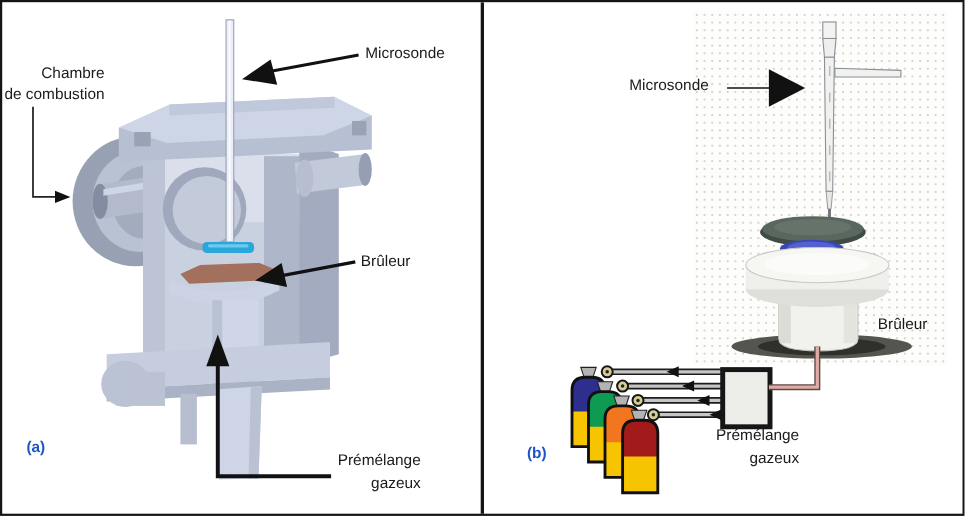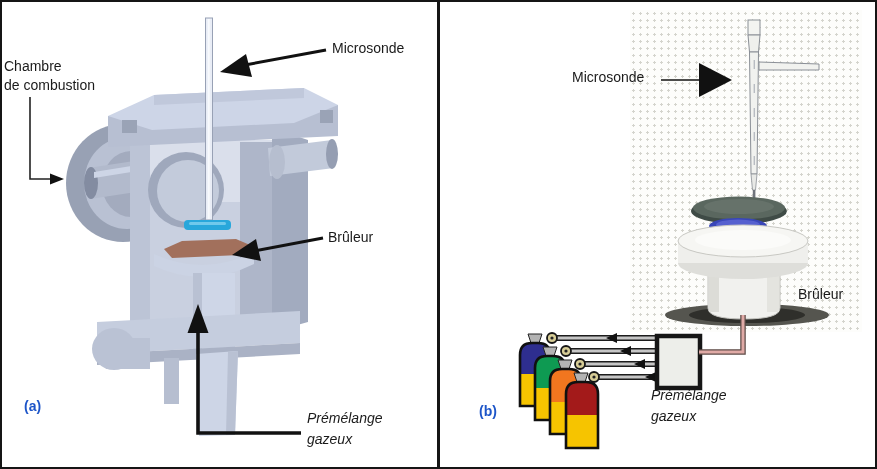--- a/index.html
+++ b/index.html
@@ -21,22 +21,23 @@
     background-color:#fdfdfb;
     background-image:radial-gradient(#d4d4cd 1px, transparent 1.3px);
     background-size:7px 7px;
     z-index:0;
   }
   svg.art{position:absolute;left:0;top:0;z-index:1;}
   .label{
     position:absolute;z-index:4;
     font-size:14px;line-height:19px;color:#1a1a1a;
     white-space:nowrap;
-  }
-  .label.wide{line-height:21px;font-style:italic;}
+    text-align:right;
+  }
+  .label.wide{line-height:21px;}
   .tag{
     position:absolute;z-index:4;
     font-size:14px;font-weight:bold;color:#1d55c8;
     white-space:nowrap;
   }
 </style>
 </head>
 <body>
 
 <div id="stage">

